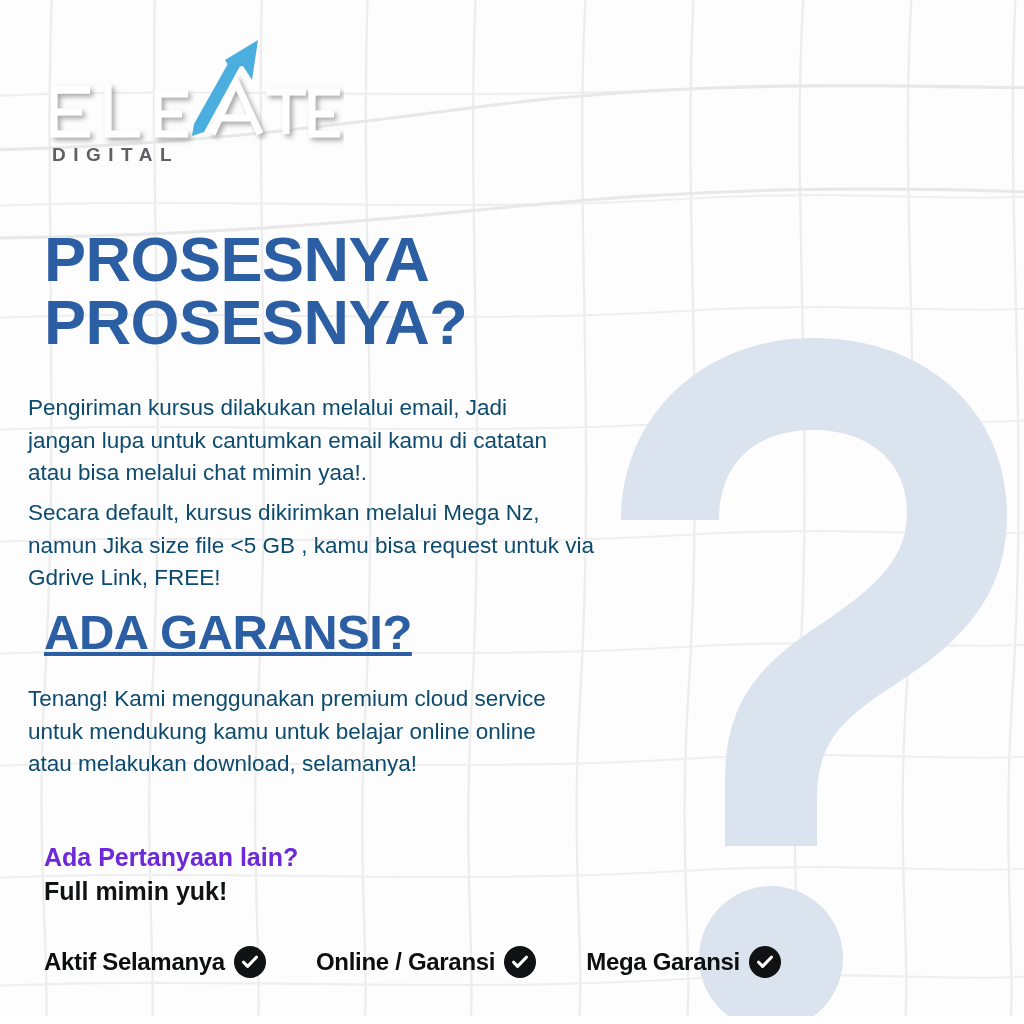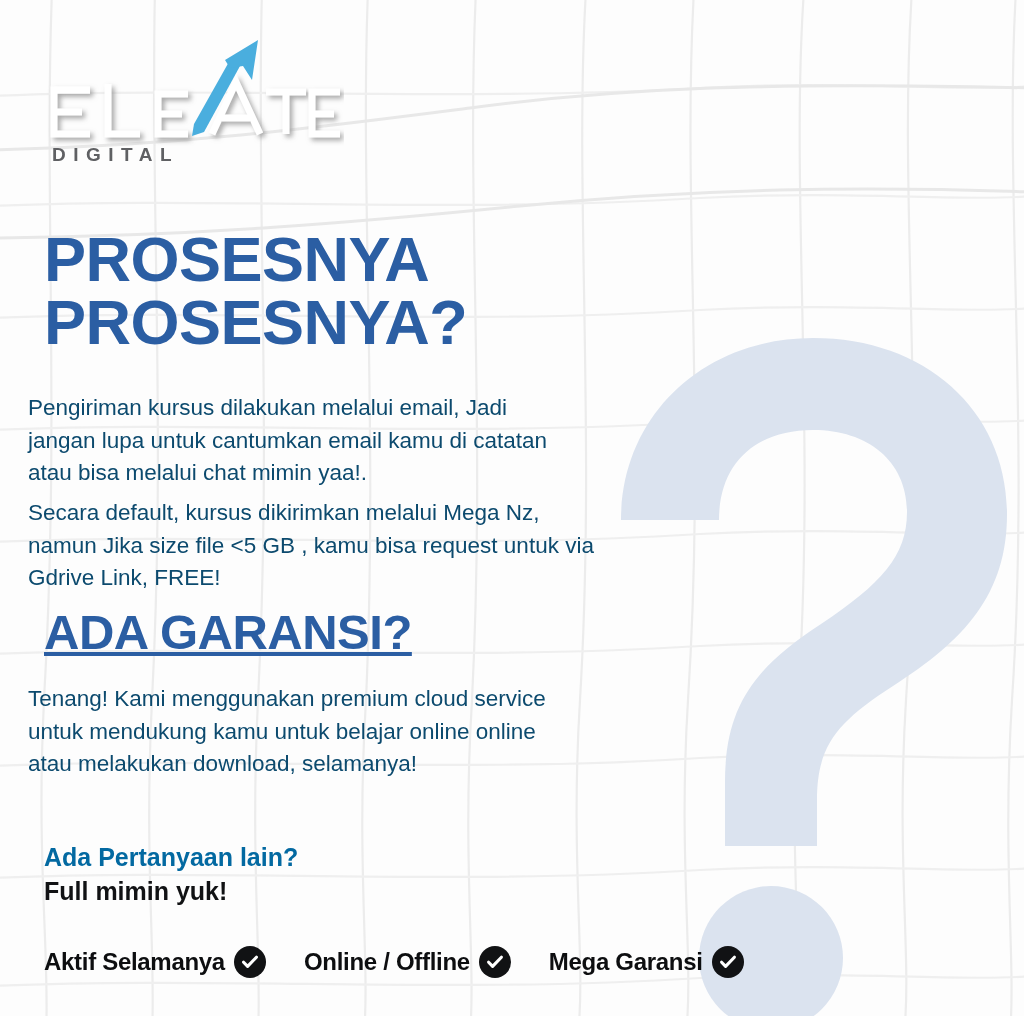--- a/index.html
+++ b/index.html
@@ -89,40 +89,40 @@
     font-weight:400;
   }
   #para-1{top:392px;width:540px;}
   #para-2{top:497px;width:570px;}
   #para-3{top:683px;width:520px;}
 
   
   .cta-question{
     position:absolute;
     left:44px; top:843px;
-    color:#0369a1;
+    color:#6d28d9;
     font-size:25px;
     font-weight:700;
   }
   .cta-action{
     position:absolute;
     left:44px; top:877px;
     color:#111214;
     font-size:25px;
     font-weight:700;
   }
 
   
   .footer-bar{
     position:absolute;
     left:44px; top:946px;
     width:940px;
     display:flex;
     align-items:center;
-    gap:38px;
+    gap:50px;
   }
   .badge{
     display:flex;
     align-items:center;
     gap:9px;
   }
   .badge-label{
     font-size:24px;
     font-weight:700;
     color:#0d0e10;
@@ -257,21 +257,21 @@
       <div class="badge">
         <span class="badge-label">Aktif Selamanya</span>
         <span class="badge-check">
           <svg width="20" height="20" viewBox="0 0 20 20" xmlns="http://www.w3.org/2000/svg">
             <path d="M3.6,10.2 L7.6,14.4 L16.4,5.2" fill="none" stroke="#ffffff" stroke-width="3.1" stroke-linecap="round" stroke-linejoin="round"></path>
           </svg>
         </span>
       </div>
 
       <div class="badge">
-        <span class="badge-label">Online / Offline</span>
+        <span class="badge-label">Online / Garansi</span>
         <span class="badge-check">
           <svg width="20" height="20" viewBox="0 0 20 20" xmlns="http://www.w3.org/2000/svg">
             <path d="M3.6,10.2 L7.6,14.4 L16.4,5.2" fill="none" stroke="#ffffff" stroke-width="3.1" stroke-linecap="round" stroke-linejoin="round"></path>
           </svg>
         </span>
       </div>
 
       <div class="badge">
         <span class="badge-label">Mega Garansi</span>
         <span class="badge-check">

